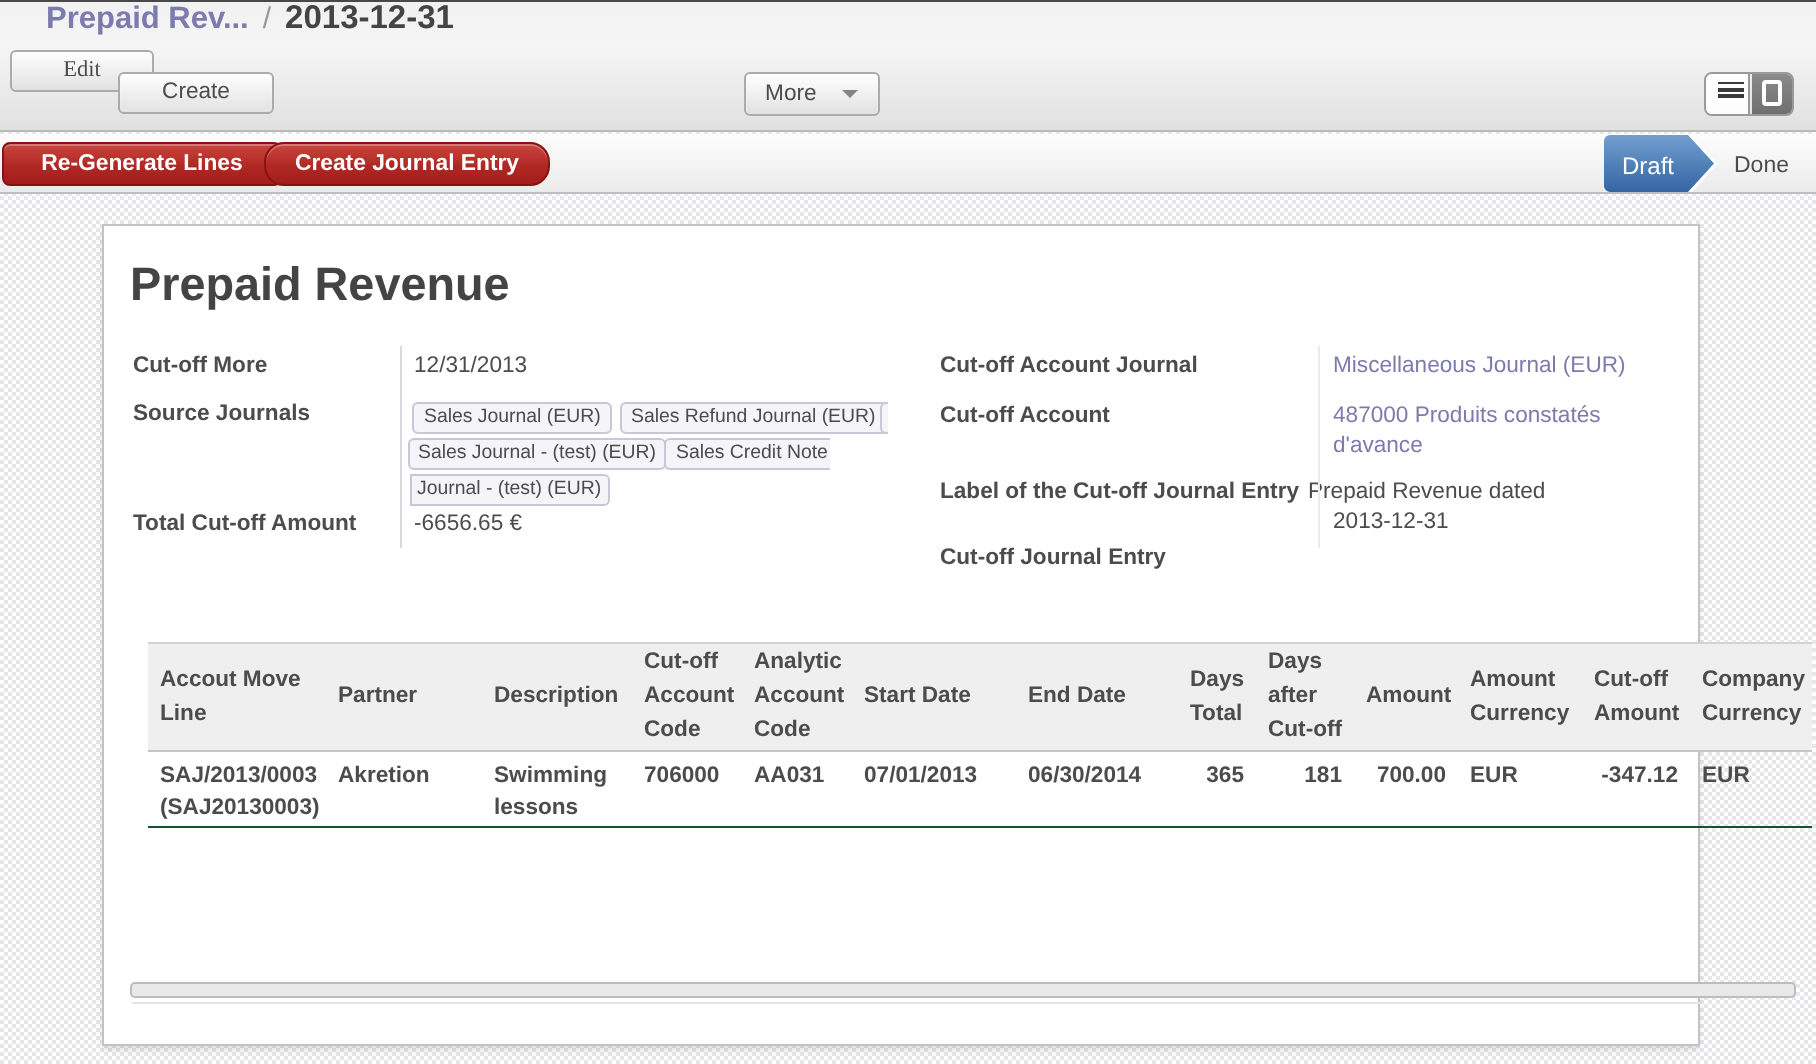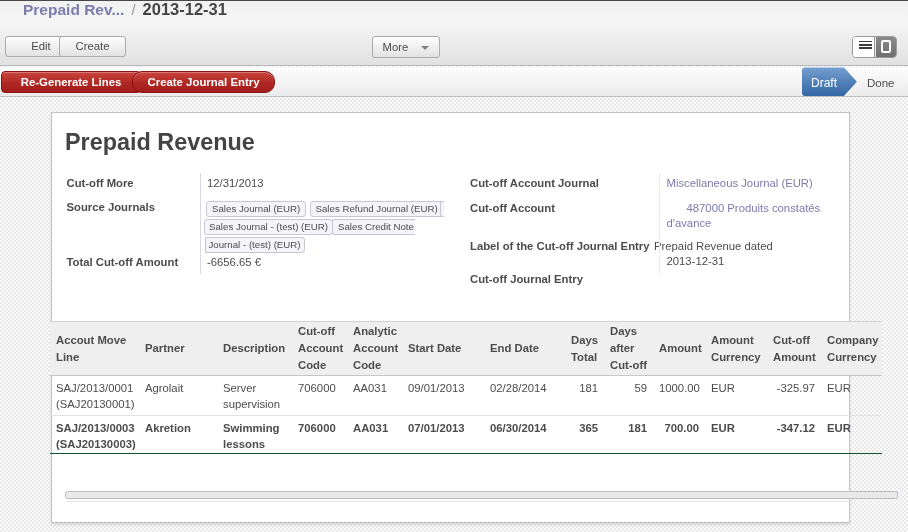--- a/index.html
+++ b/index.html
@@ -28,22 +28,22 @@
 #crumbs .c1 { color:#7c7bad; }
 #crumbs .sep { color:#999; font-weight:normal; padding:0 7px; font-size:15px; }
 #crumbs .c2 { color:#444; }
 .btn {
   position:absolute; height:21px;
   background:linear-gradient(to bottom, #fefefe, #e2e2e2);
   border:1px solid #ababab; border-radius:3px;
   font-size:11.3px; color:#4c4c4c; text-align:center; line-height:19px;
   box-shadow:0 1px 1px rgba(255,255,255,.6) inset;
 }
-#btn-edit { left:5px; top:35px; width:72px; }
-#btn-create { left:59px; top:35px; width:67px; }
+#btn-edit { left:5px; top:24px; width:72px;font-family:Liberation Serif, serif; }
+#btn-create { left:59px; top:35px; width:78px; }
 #btn-more { left:372px; top:35px; width:68px; height:22px; line-height:20px; }
 #btn-more .caret { display:inline-block; width:0; height:0; border-left:4px solid transparent; border-right:4px solid transparent; border-top:4px solid #848484; margin-left:10px; vertical-align:middle; }
 
 #switch { position:absolute; left:852px; top:35px; width:45px; height:22px; border:1px solid #9a9a9a; border-radius:4px; overflow:hidden; }
 #sw-list { position:absolute; left:0; top:0; width:22px; height:20px; background:#fdfdfd; border-right:1px solid #9a9a9a; }
 #sw-form { position:absolute; left:23px; top:0; width:22px; height:20px; background:linear-gradient(#8b8b8b,#6f6f6f); }
 #sw-list .ln { position:absolute; left:6px; width:13px; height:1.9px; background:#3a3a3a; }
 #sw-form .rect { position:absolute; left:4.5px; top:2.5px; width:10px; height:13px; border:2px solid #fff; border-radius:2px; }
 
 
@@ -77,21 +77,21 @@
 
 .tag {
   position:absolute; font-size:9.7px; line-height:11px; color:#4c4c4c;
   background:#f4f4f9; border:1px solid #c7c7d8; border-radius:3px;
   padding:1.5px 5px; white-space:nowrap;
 }
 .tag.noright { border-right:none; border-top-right-radius:0; border-bottom-right-radius:0; }
 .tag.noleft { border-top-left-radius:0; border-bottom-left-radius:0; }
 
 
-#tbl { position:absolute; left:50px; top:321px; width:832px; border-collapse:collapse; table-layout:fixed; }
+#tbl { position:absolute; left:74px; top:321px; width:832px; border-collapse:collapse; table-layout:fixed; }
 #tbl th {
   background:#efefef; font-size:11.3px; font-weight:bold; color:#4c4c4c;
   line-height:17px; padding:0 6px; vertical-align:middle; text-align:left;
   border-top:1px solid #d2d2d2; border-bottom:1px solid #c6c6c6; height:54px;
   white-space:nowrap;
 }
 #tbl td {
   font-size:11.3px; color:#4c4c4c; line-height:16px;
   padding:4px 6px 0 6px; vertical-align:top; text-align:left;
 }
@@ -153,21 +153,21 @@
 <div class="tag" style="left:206px; top:200.5px;">Sales Journal (EUR)</div>
 <div class="tag" style="left:309.5px; top:200.5px;">Sales Refund Journal (EUR)</div>
 <div class="tag" style="left:440px; top:200.5px; width:4px; padding:1.5px 0; border-right:none; border-top-right-radius:0; border-bottom-right-radius:0;">&nbsp;</div>
 <div class="tag" style="left:204px; top:218.5px; padding:1.5px 4px;">Sales Journal - (test) (EUR)</div>
 <div class="tag noright" style="left:332px; top:218.5px; padding:1.5px 1px 1.5px 5px;">Sales Credit Note</div>
 <div class="tag noleft" style="left:204.5px; top:236.5px; padding:1.5px 3px;text-align:right;">Journal - (test) (EUR)</div>
 
 <div class="lbl" style="left:470px; top:177px;">Cut-off Account Journal</div>
 <div class="vallink" style="left:666.5px; top:177px;">Miscellaneous Journal (EUR)</div>
 <div class="lbl" style="left:470px; top:201.5px;">Cut-off Account</div>
-<div class="vallink" style="left:666.5px; top:201.5px;margin-left:20px;">487000 Produits constatés</div>
+<div class="vallink" style="left:666.5px; top:201.5px;">487000 Produits constatés</div>
 <div class="vallink" style="left:666.5px; top:217px;">d'avance</div>
 <div class="lbl" style="left:470px; top:239.5px;">Label of the Cut-off Journal Entry</div>
 <div class="val" style="left:654px; top:239.5px;">Prepaid Revenue dated</div>
 <div class="val" style="left:666.5px; top:254.5px;">2013-12-31</div>
 <div class="lbl" style="left:470px; top:273px;">Cut-off Journal Entry</div>
 <div class="vline" style="left:658.5px; background:#eaeaf0;"></div>
 
 <table id="tbl">
   <colgroup>
     <col style="width:89px">
@@ -193,35 +193,20 @@
     <th>Analytic<br>Account<br>Code</th>
     <th>Start Date</th>
     <th>End Date</th>
     <th>Days<br>Total</th>
     <th>Days<br>after<br>Cut-off</th>
     <th>Amount</th>
     <th>Amount<br>Currency</th>
     <th>Cut-off<br>Amount</th>
     <th>Company<br>Currency</th>
   </tr>
-  <tr class="r1">
-    <td>SAJ/2013/0001 (SAJ20130001)</td>
-    <td>Agrolait</td>
-    <td>Server supervision</td>
-    <td>706000</td>
-    <td>AA031</td>
-    <td>09/01/2013</td>
-    <td>02/28/2014</td>
-    <td class="num">181</td>
-    <td class="num">59</td>
-    <td class="num">1000.00</td>
-    <td>EUR</td>
-    <td class="num">-325.97</td>
-    <td>EUR</td>
-  </tr>
   <tr class="r2">
     <td>SAJ/2013/0003 (SAJ20130003)</td>
     <td>Akretion</td>
     <td>Swimming lessons</td>
     <td>706000</td>
     <td>AA031</td>
     <td>07/01/2013</td>
     <td>06/30/2014</td>
     <td class="num">365</td>
     <td class="num">181</td>

